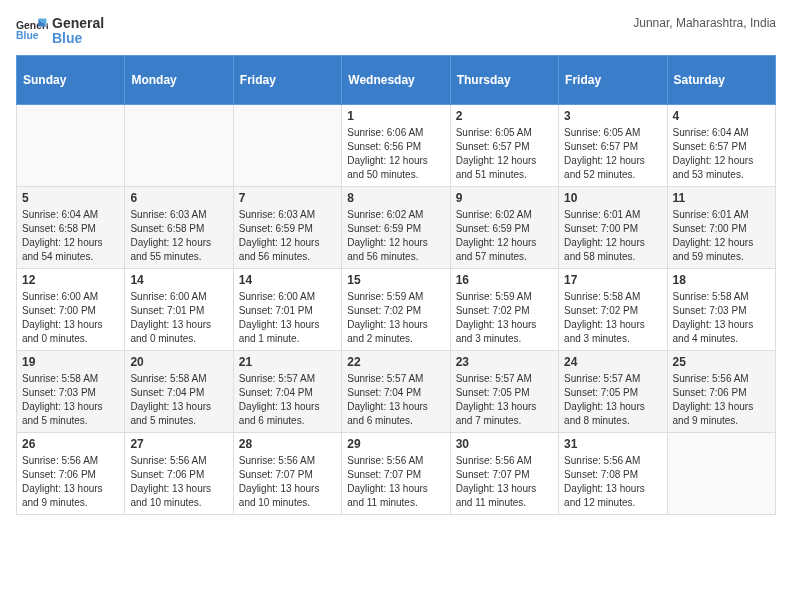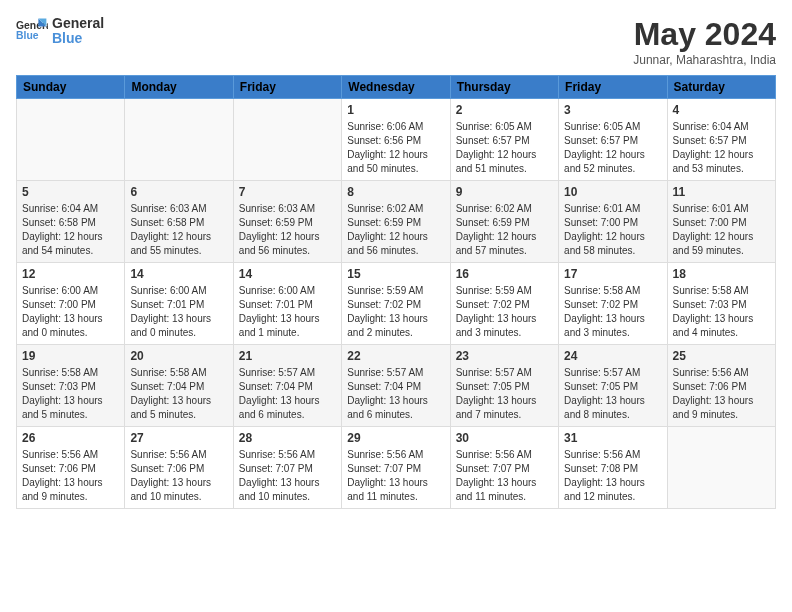--- a/index.html
+++ b/index.html
@@ -38,24 +38,24 @@
       color: #555;
     }
     table {
       width: 100%;
       border-collapse: collapse;
     }
     thead tr {
       background-color: #3a7dc9;
     }
     thead th {
-      color: #000000;
+      color: #ffffff;
       font-size: 12px;
       font-weight: bold;
-      padding: 4px 6px;
+      padding: 17px 6px;
       text-align: left;
       border: 1px solid #5a9ada;
     }
     tbody tr {
       background-color: #fff;
     }
     tbody tr:nth-child(even) {
       background-color: #f5f5f5;
     }
     tbody td {
@@ -92,21 +92,20 @@
       <text x="0" y="28" font-size="13" font-weight="bold" fill="#4a90d9">Blue</text>
       <polygon points="28,2 38,12 28,12" fill="#3a7dc9"></polygon>
       <polygon points="28,2 38,2 38,12" fill="#5aaae0"></polygon>
     </svg>
     <div>
       <div style="font-size:14px; font-weight:bold; color:#333; line-height:1.1;">General</div>
       <div style="font-size:14px; font-weight:bold; color:#4a90d9; line-height:1.1;">Blue</div>
     </div>
   </div>
   <div class="title-block">
-    <div class="month-title">May 2024</div>
     <div class="location-title">Junnar, Maharashtra, India</div>
   </div>
 </div>
 
 <table>
   <thead>
     <tr>
     <th>Sunday</th>
         <th>Monday</th>
         <th>Friday</th>

